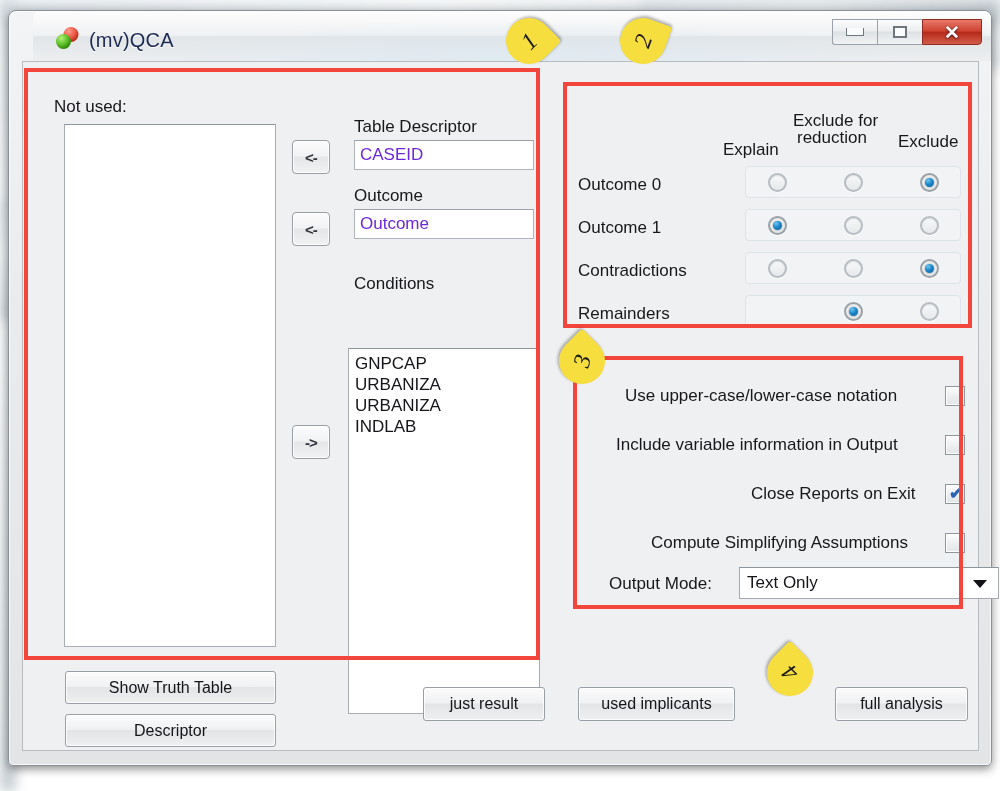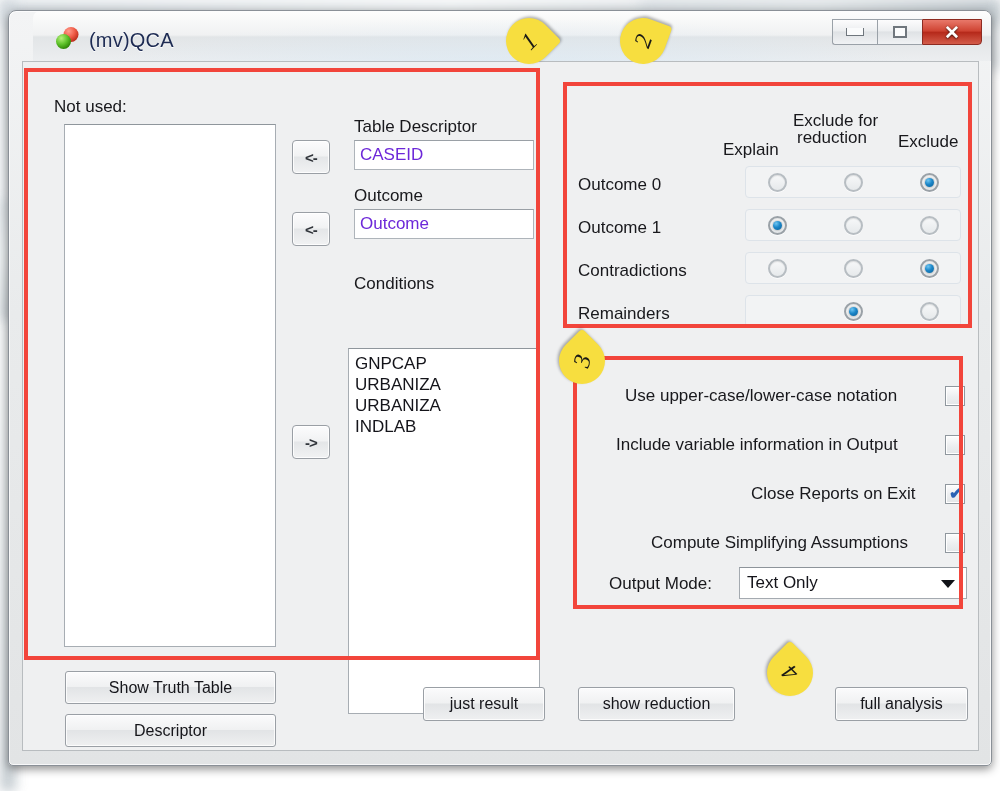--- a/index.html
+++ b/index.html
@@ -315,30 +315,30 @@
 
     <div class="label" style="left:728px;top:422px;">Close Reports on Exit</div>
     <div class="checkbox" style="left:922px;top:422px;">
       <span class="tick">✔</span>
     </div>
 
     <div class="label" style="left:628px;top:471px;">Compute Simplifying Assumptions</div>
     <div class="checkbox" style="left:922px;top:471px;"></div>
 
     <div class="label" style="left:586px;top:512px;">Output Mode:</div>
-    <div class="combo" style="left:716px;top:505px;width:228px;height:32px;">
+    <div class="combo" style="left:716px;top:505px;width:260px;height:32px;">
       <span>Text Only</span>
       <span class="caret"></span>
     </div>
 
     <div class="btn" style="left:42px;top:609px;width:211px;height:33px;">Show Truth Table</div>
     <div class="btn" style="left:42px;top:652px;width:211px;height:33px;">Descriptor</div>
 
     <div class="btn small" style="left:400px;top:625px;width:122px;height:34px;">just result</div>
-    <div class="btn small" style="left:555px;top:625px;width:157px;height:34px;">show reduction</div>
+    <div class="btn small" style="left:555px;top:625px;width:157px;height:34px;">used implicants</div>
     <div class="btn small" style="left:812px;top:625px;width:133px;height:34px;">full analysis</div>
 
   </div>
 </div>
 
 <div class="redbox" style="left:24px;top:68px;width:516px;height:592px;"></div>
 <div class="redbox" style="left:563px;top:82px;width:409px;height:246px;"></div>
 <div class="redbox" style="left:573px;top:356px;width:390px;height:253px;"></div>
 
 <div class="callout" style="left:506px;top:18px;">

